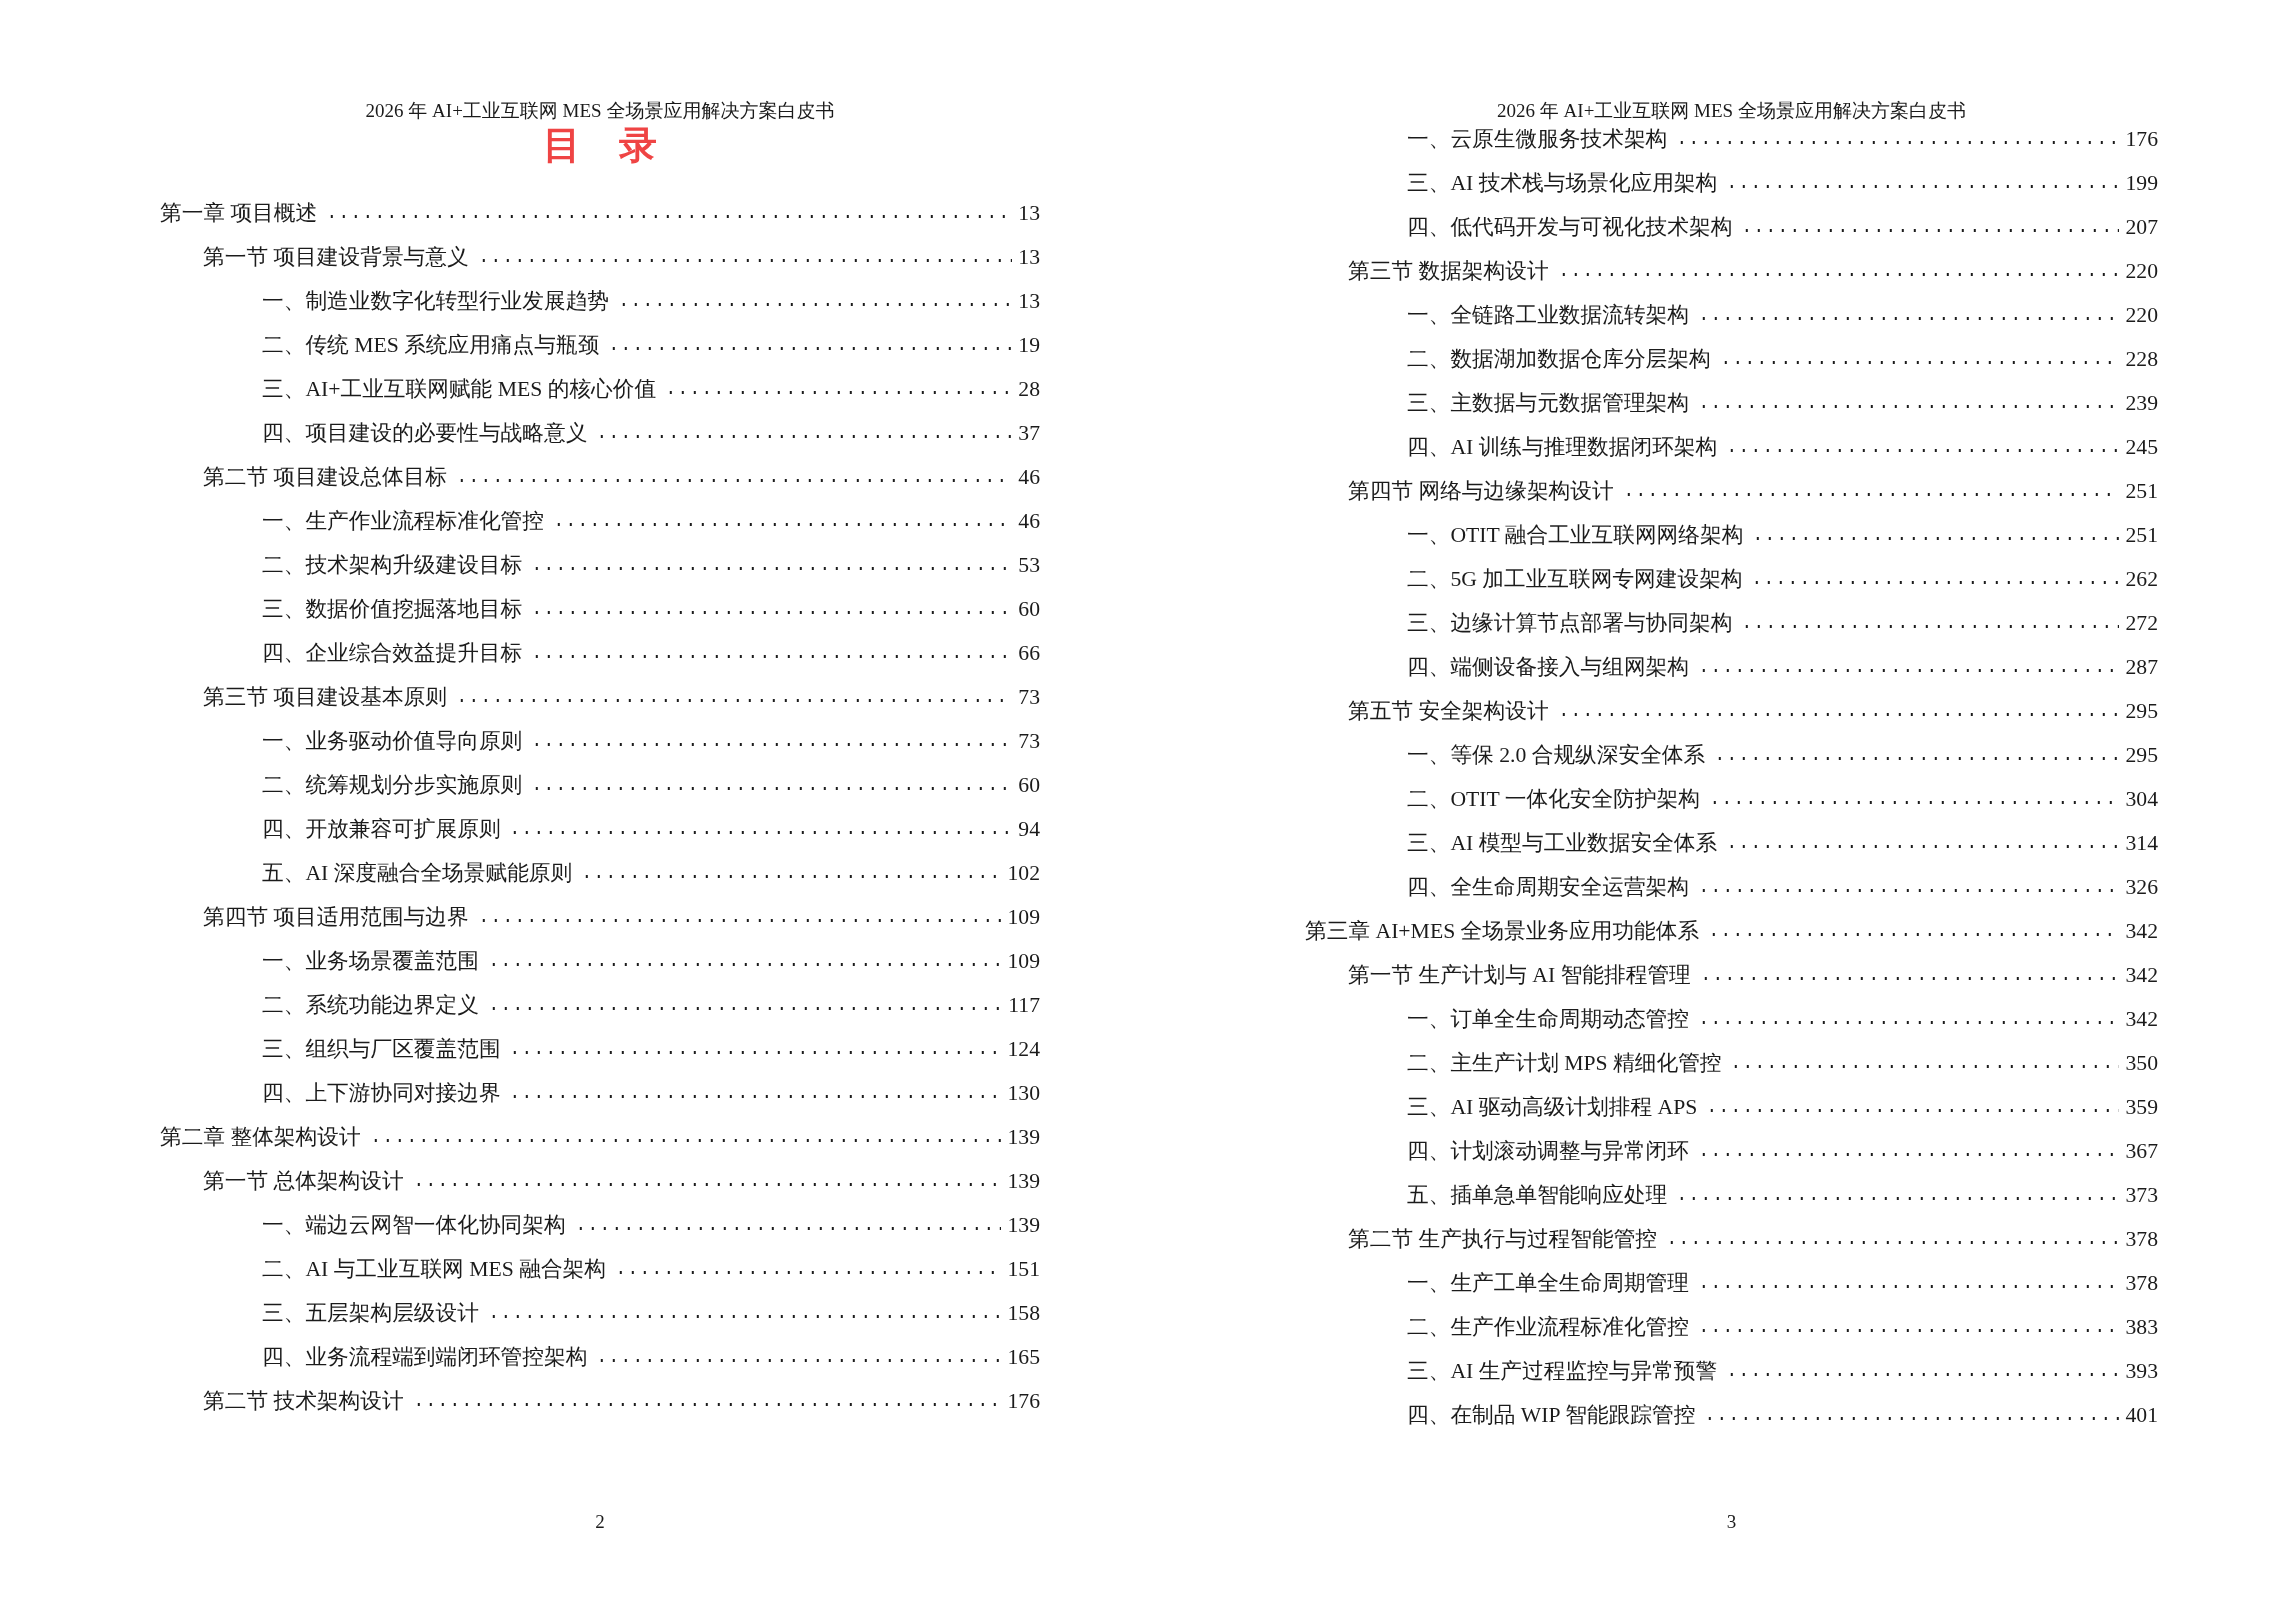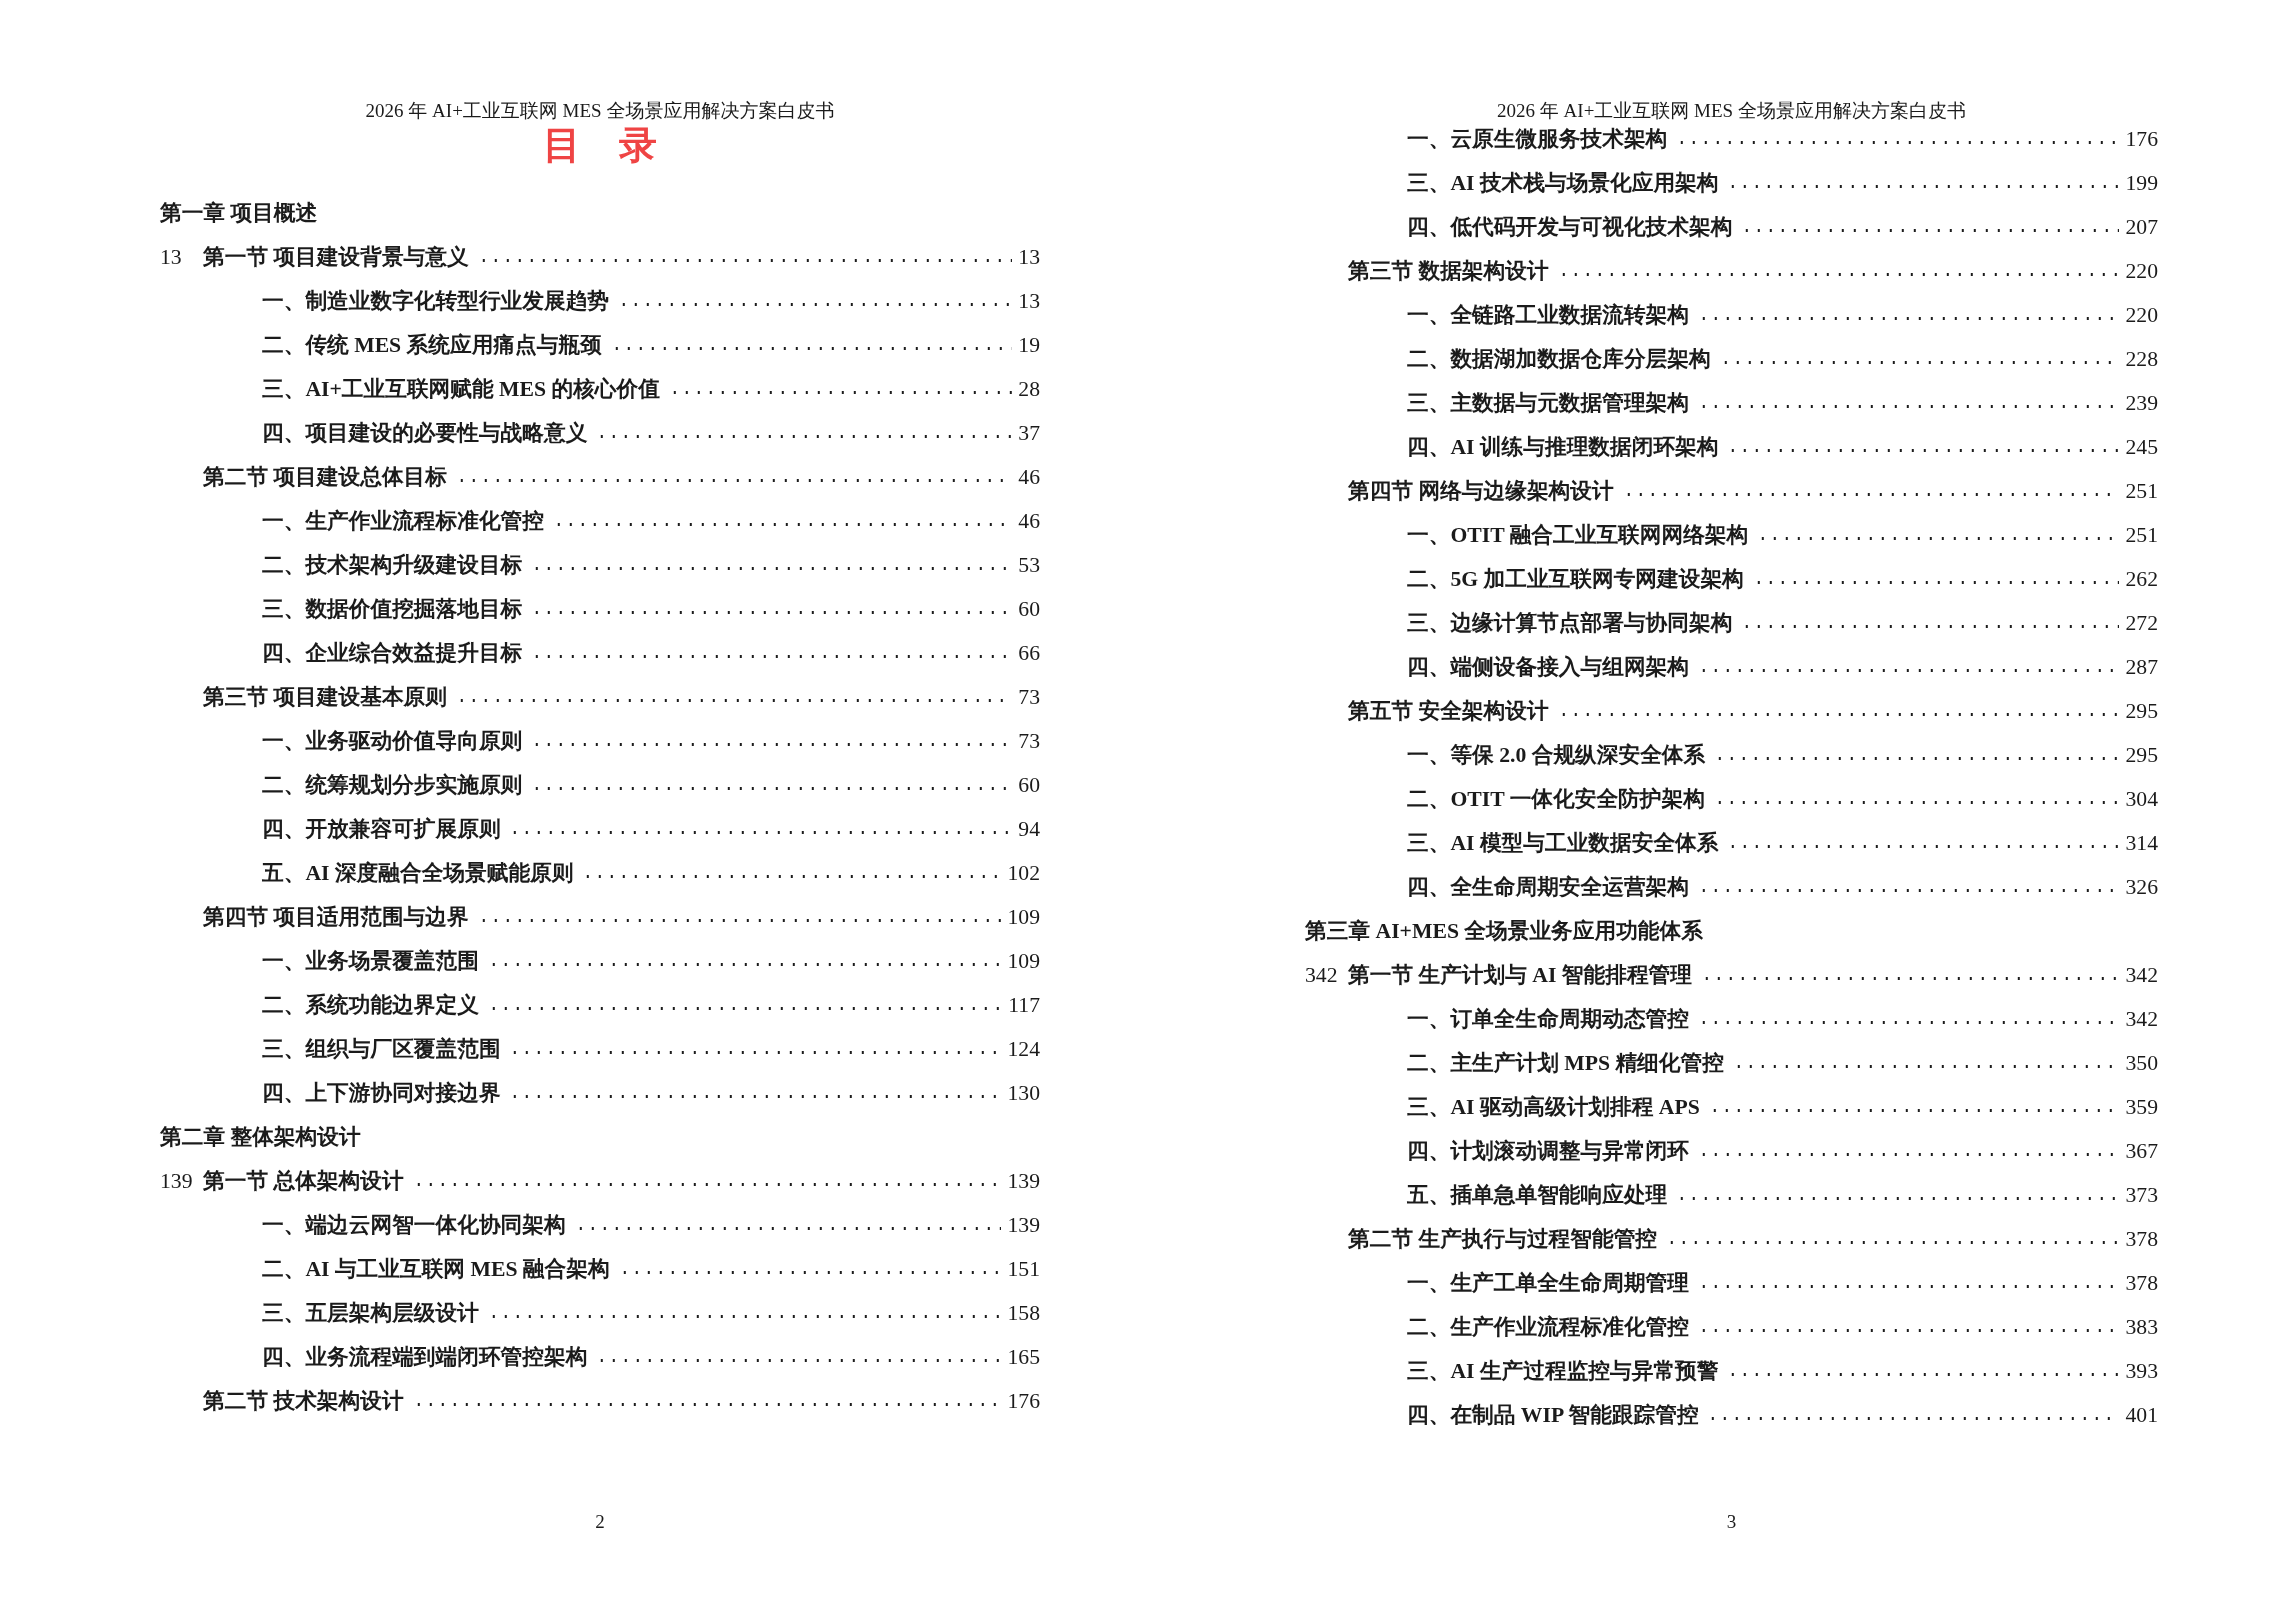--- a/index.html
+++ b/index.html
@@ -28,30 +28,30 @@
   }
 
   .toc-list{position:absolute;}
   #page-left  .toc-list{top:191px;left:160px;width:880px;}
   #page-right .toc-list{top:117px;left:163px;width:853px;}
 
   .row{
     display:flex;align-items:stretch;height:44px;line-height:44px;
     font-size:21.7px;white-space:nowrap;
   }
-  .row .lbl{flex:0 0 auto;margin-right:3.9px;font-weight:bold;}
+  .row .lbl{flex:0 0 auto;margin-right:3.9px;}
   .row .leader{
     flex:1 1 auto;min-width:19px;height:44px;margin-right:6.7px;
     background-image:radial-gradient(circle 1.3px, #1c1c1c 97%, rgba(0,0,0,0) 100%);
     background-size:12px 8.7px;background-repeat:repeat-x;
     background-position:4.8px 21px;
   }
   .row .num{flex:0 0 auto;}
 
-  .lvl-chapter{margin-left:0;flex-direction:column;}
+  .lvl-chapter{margin-left:0;}
   .lvl-section{margin-left:43px;align-items:center;}
   .lvl-item{margin-left:102px;}
 
   .page-footer{
     position:absolute;top:1510px;text-align:center;
     font-size:19px;line-height:23px;color:#1b1b1b;
   }
   #page-left  .page-footer{left:160px;width:880px;}
   #page-right .page-footer{left:163px;width:853px;}
 </style>

